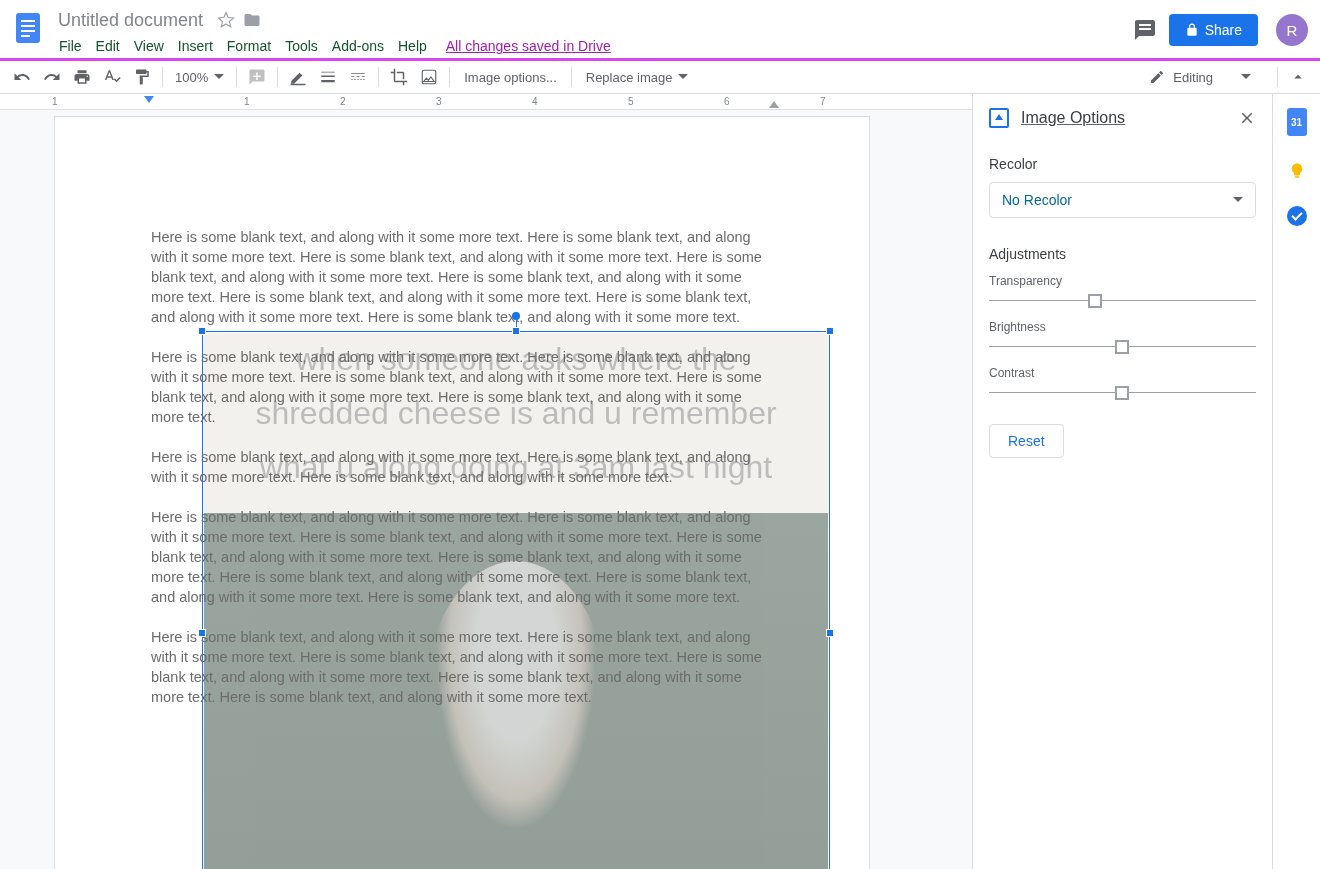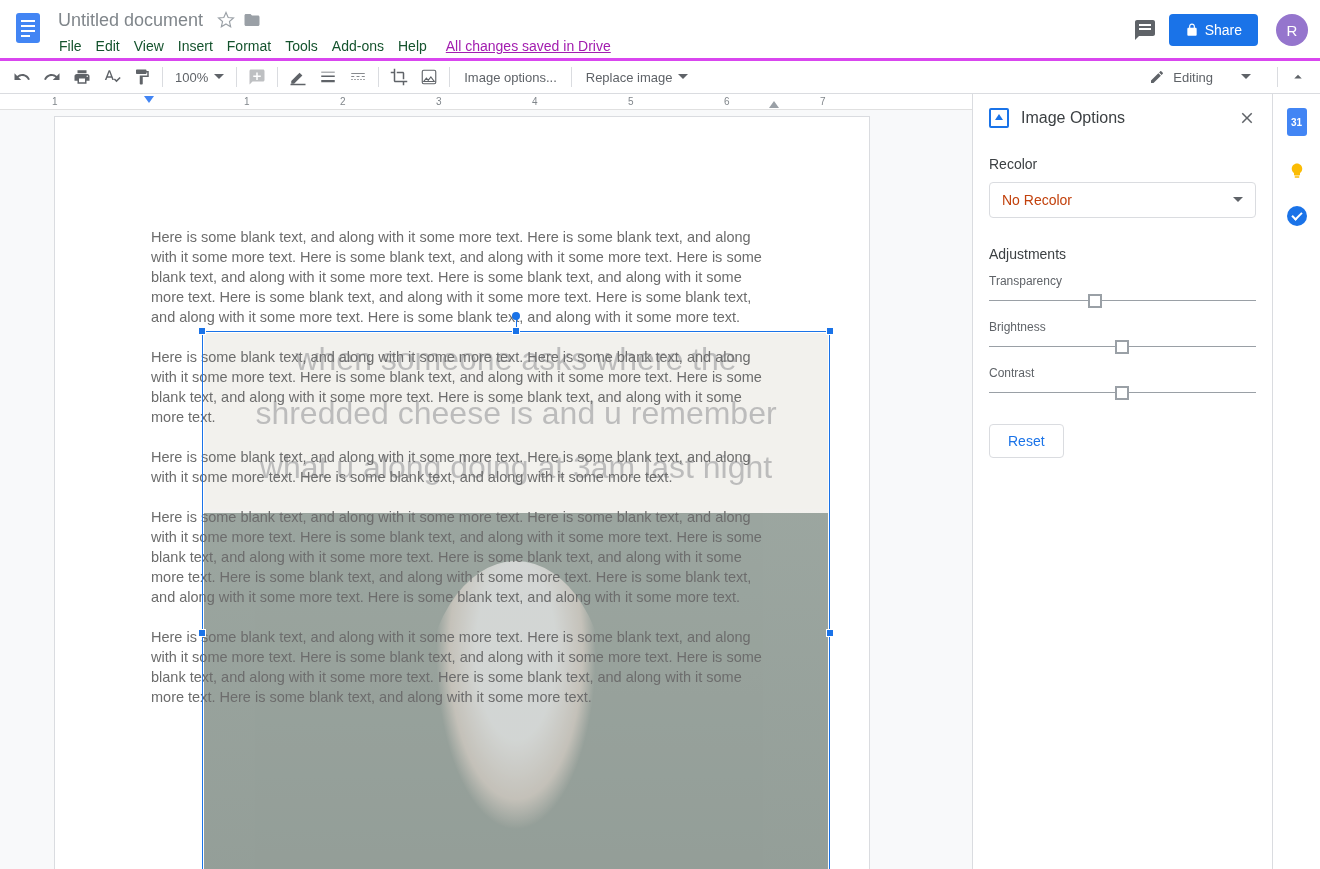--- a/index.html
+++ b/index.html
@@ -49,28 +49,28 @@
 .selection-box { position: absolute; border: 1px solid #1a73e8; left: 147px; top: 214px; width: 628px; height: 604px; pointer-events: none; }
 .handle { position: absolute; width: 8px; height: 8px; background: #1a73e8; border: 1px solid #fff; }
 .handle.tl { left: -5px; top: -5px; }
 .handle.tm { left: 50%; top: -5px; margin-left: -4px; }
 .handle.tr { right: -5px; top: -5px; }
 .handle.ml { left: -5px; top: 50%; margin-top: -4px; }
 .handle.mr { right: -5px; top: 50%; margin-top: -4px; }
 .rotate-handle { position: absolute; left: 50%; top: -20px; width: 8px; height: 8px; background: #1a73e8; border-radius: 50%; margin-left: -4px; }
 .rotate-line { position: absolute; left: 50%; top: -16px; width: 1px; height: 12px; background: #1a73e8; }
 .side-panel { width: 300px; border-left: 1px solid #dadce0; background: #fff; display: flex; flex-direction: column; padding: 0; }
-.side-header { display: flex; align-items: center; padding: 14px 16px; gap: 12px; }
+.side-header { display: flex; align-items: center; padding: 14px 16px; gap: 12px; text-decoration: underline; }
 .side-header-icon { width: 20px; height: 20px; border: 2px solid #1a73e8; border-radius: 2px; display: flex; align-items: center; justify-content: center; }
 .side-header-icon::after { content: ''; width: 0; height: 0; border-left: 4px solid transparent; border-right: 4px solid transparent; border-bottom: 6px solid #1a73e8; position: relative; top: -1px; }
 .side-title { font-size: 16px; color: #3c4043; flex: 1; }
 .side-close { width: 18px; height: 18px; cursor: pointer; fill: #5f6368; }
 .side-section { padding: 14px 16px; }
 .side-label { font-size: 14px; font-weight: 500; color: #3c4043; margin-bottom: 10px; }
-.side-select { width: 100%; height: 36px; border: 1px solid #dadce0; border-radius: 4px; padding: 12px 12px; display: flex; align-items: center; justify-content: space-between; font-size: 14px; color: #c2410c; cursor: pointer; }
+.side-select { width: 100%; height: 36px; border: 1px solid #dadce0; border-radius: 4px; padding: 12px 12px; display: flex; align-items: center; justify-content: space-between; font-size: 14px; color: #0369a1; cursor: pointer; }
 .side-select svg { width: 10px; height: 10px; fill: #5f6368; }
 .slider-label { font-size: 12px; color: #5f6368; margin-bottom: 4px; margin-top: 12px; }
 .slider { width: 100%; height: 16px; position: relative; }
 .slider-track { position: absolute; top: 50%; width: 100%; height: 1px; background: #9aa0a6; }
 .slider-thumb { position: absolute; top: 2px; width: 14px; height: 14px; border: 2px solid #9aa0a6; background: #fff; }
 .reset-btn { margin-top: 24px; padding: 8px 18px; border: 1px solid #dadce0; border-radius: 4px; background: #fff; color: #1a73e8; font-size: 14px; cursor: pointer; }
 .right-rail { width: 48px; border-left: 1px solid #dadce0; display: flex; flex-direction: column; align-items: center; padding-top: 14px; gap: 24px; }
 .rail-icon { width: 20px; height: 28px; cursor: pointer; }
 .cal-icon { background: #4285f4; border-radius: 3px; color: #fff; font-size: 10px; display: flex; align-items: center; justify-content: center; font-weight: bold; }
 .keep-icon { width: 18px; height: 22px; }

